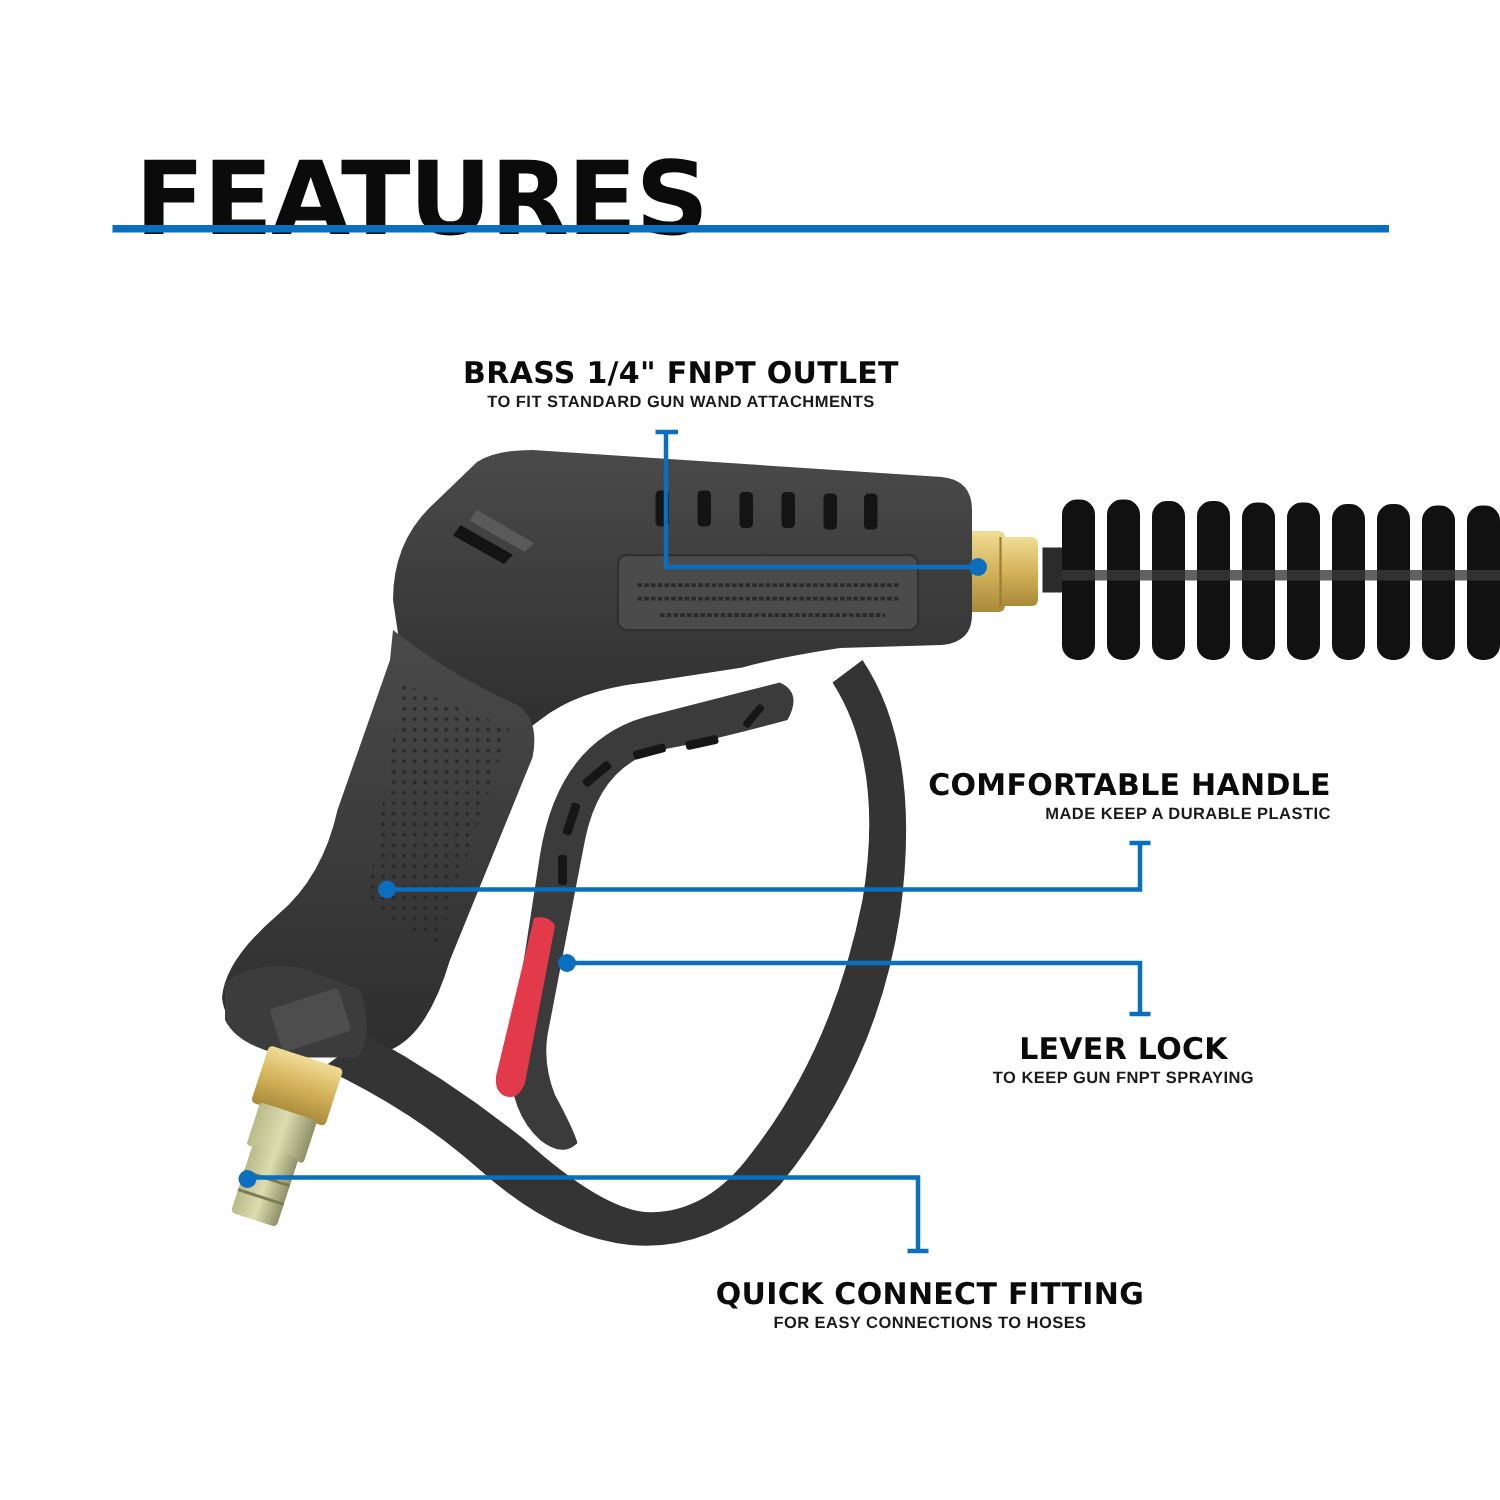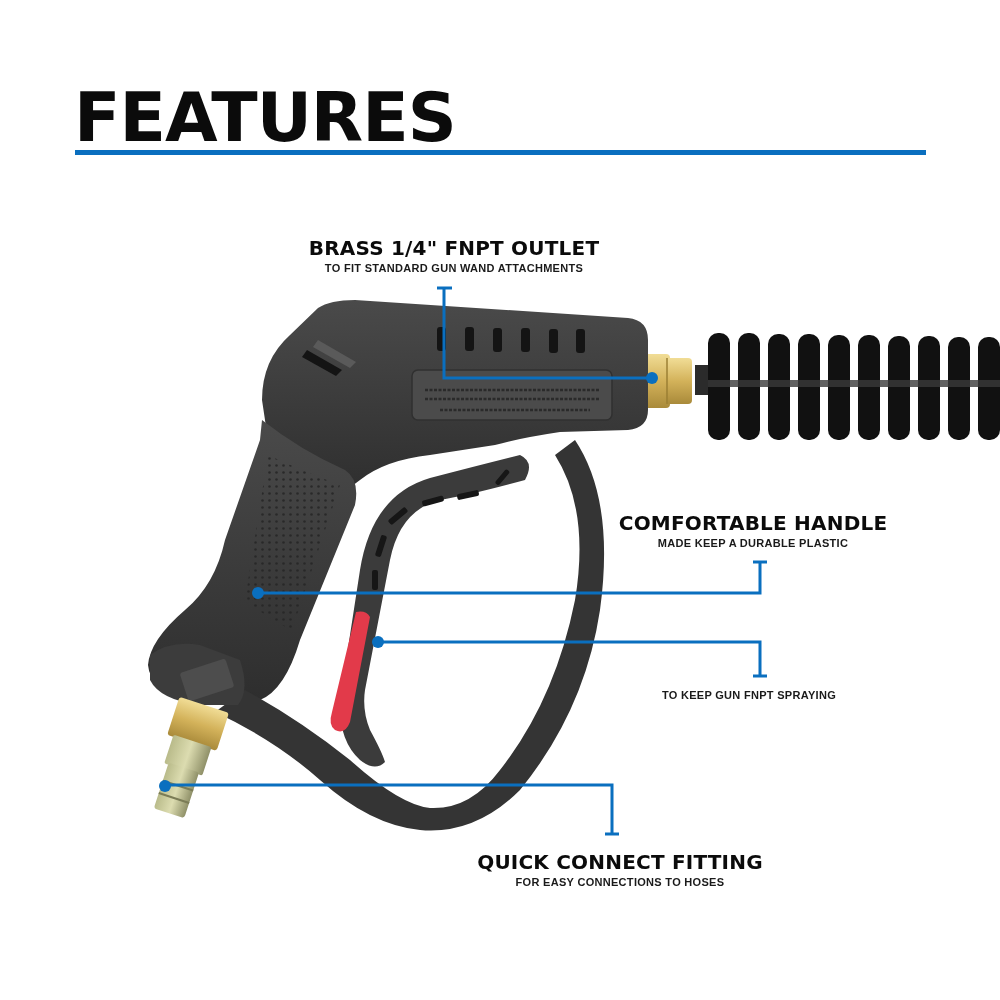--- a/index.html
+++ b/index.html
@@ -1,18 +1,18 @@
 <!DOCTYPE html>
 <html><head>
 <meta charset="utf-8">
 <style>
   html, body { margin: 0; padding: 0; background: #ffffff; }
   body { width: 1000px; height: 1000px; position: relative; overflow: hidden;
          font-family: "Liberation Sans", "DejaVu Sans", sans-serif; }
-  .title { position: absolute; left: 74px; top: 78px; margin: 0;
+  .title { position: absolute; left: 74px; top: 78px; margin: 16px;
            font-family: "DejaVu Sans", sans-serif; font-weight: 900; font-size: 68px;
            letter-spacing: -1px; color: #0b0b0b; line-height: 80px; }
   .title-rule { position: absolute; left: 75px; top: 150px; width: 851px; height: 5px; background: #0a6fbf; }
   .callout { position: absolute; text-align: center; transform: translateX(-50%); white-space: nowrap; }
   .callout .head { font-family: "DejaVu Sans", sans-serif; font-weight: 700; font-size: 20px;
                    color: #0b0b0b; letter-spacing: 0.2px; line-height: 24px; }
   .callout .sub { font-family: "Liberation Sans", sans-serif; font-size: 11px; color: #1a1a1a;
                   letter-spacing: 0.3px; margin-top: 2px; line-height: 13px; font-weight: bold; }
   svg.art { position: absolute; left: 0; top: 0; }
 </style>
@@ -157,25 +157,26 @@
     <circle cx="378" cy="642" r="6"></circle>
     <circle cx="165" cy="786" r="6"></circle>
   </g>
 </svg>
 
 <div class="callout" style="left:454px; top:236px;">
   <div class="head">BRASS 1/4" FNPT OUTLET</div>
   <div class="sub">TO FIT STANDARD GUN WAND ATTACHMENTS</div>
 </div>
 
-<div class="callout" style="left:753px; top:511px;">
+<div class="callout" style="left:753px; top:511px;text-align:right;">
   <div class="head">COMFORTABLE HANDLE</div>
   <div class="sub">MADE KEEP A DURABLE PLASTIC</div>
 </div>
 
 <div class="callout" style="left:749px; top:687px;">
+  <div class="head">LEVER LOCK</div>
   <div class="sub">TO KEEP GUN FNPT SPRAYING</div>
 </div>
 
 <div class="callout" style="left:608px; top:850px;margin-left:12px;">
   <div class="head">QUICK CONNECT FITTING</div>
   <div class="sub">FOR EASY CONNECTIONS TO HOSES</div>
 </div>
 
 </body></html>

